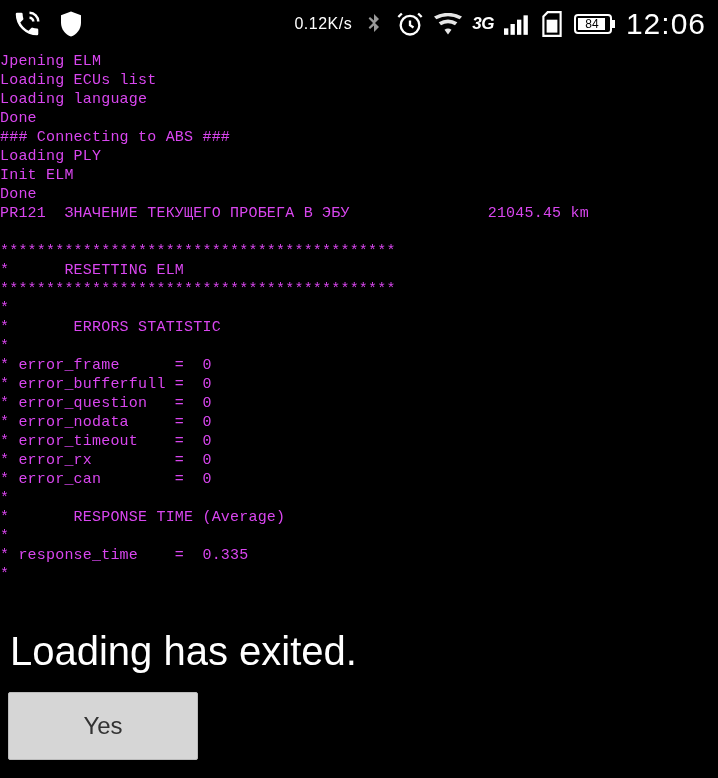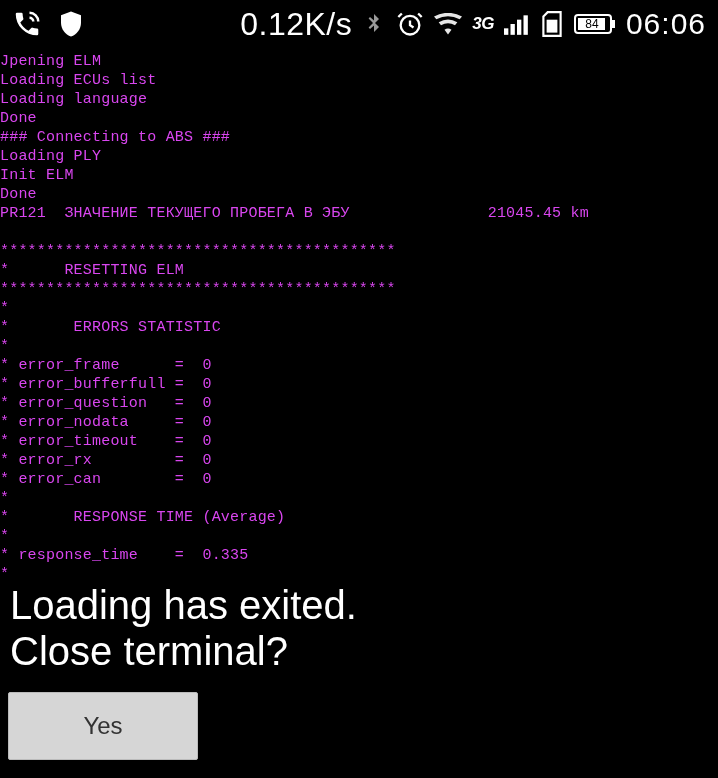--- a/index.html
+++ b/index.html
@@ -24,21 +24,21 @@
       display: flex;
       align-items: center;
       gap: 14px;
     }
     .status-right {
       display: flex;
       align-items: center;
       gap: 10px;
     }
     .icon { display: inline-flex; align-items: flex-end; justify-content: center; }
-    .speed { font-size: 32px; letter-spacing: 0.5px; }
+    .speed { font-size: 16px; letter-spacing: 0.5px; }
     .clock { font-size: 30px; font-weight: 400; letter-spacing: 1px; }
     .terminal {
       font-family: "Courier New", monospace;
       font-size: 15px;
       line-height: 19px;
       color: #d946ef;
       white-space: pre;
       padding: 4px 0 0 0;
       letter-spacing: 0.2px;
     }
@@ -137,21 +137,21 @@
         </svg>
     </span>
     <span class="icon">
       <svg width="42" height="24" viewBox="0 0 42 24">
           <rect x="1" y="3" width="36" height="18" rx="3" fill="none" stroke="#fff" stroke-width="2"></rect>
           <rect x="38" y="8" width="3" height="8" fill="#fff"></rect>
           <rect x="4" y="6" width="27" height="12" fill="#fff"></rect>
           <text x="18" y="16" font-size="12" font-family="sans-serif" fill="#000" text-anchor="middle">84</text>
         </svg>
     </span>
-    <span class="clock">06:06</span>
+    <span class="clock">12:06</span>
   </div>
 </div>
 
 <div class="terminal" id="terminal">Jpening ELM
 Loading ECUs list
 Loading language
 Done
 ### Connecting to ABS ###
 Loading PLY
 Init ELM
@@ -173,18 +173,17 @@
 * error_can        =  0
 *
 *       RESPONSE TIME (Average)
 *
 * response_time    =  0.335
 *</div>
 
 <div class="dialog">
   <div class="dialog-text">
     <div>Loading has exited.</div>
-    <div>Close terminal?</div>
   </div>
   <div class="dialog-buttons">
     <div class="dialog-btn">Yes</div>
   </div>
 </div>
 
 </body></html>

